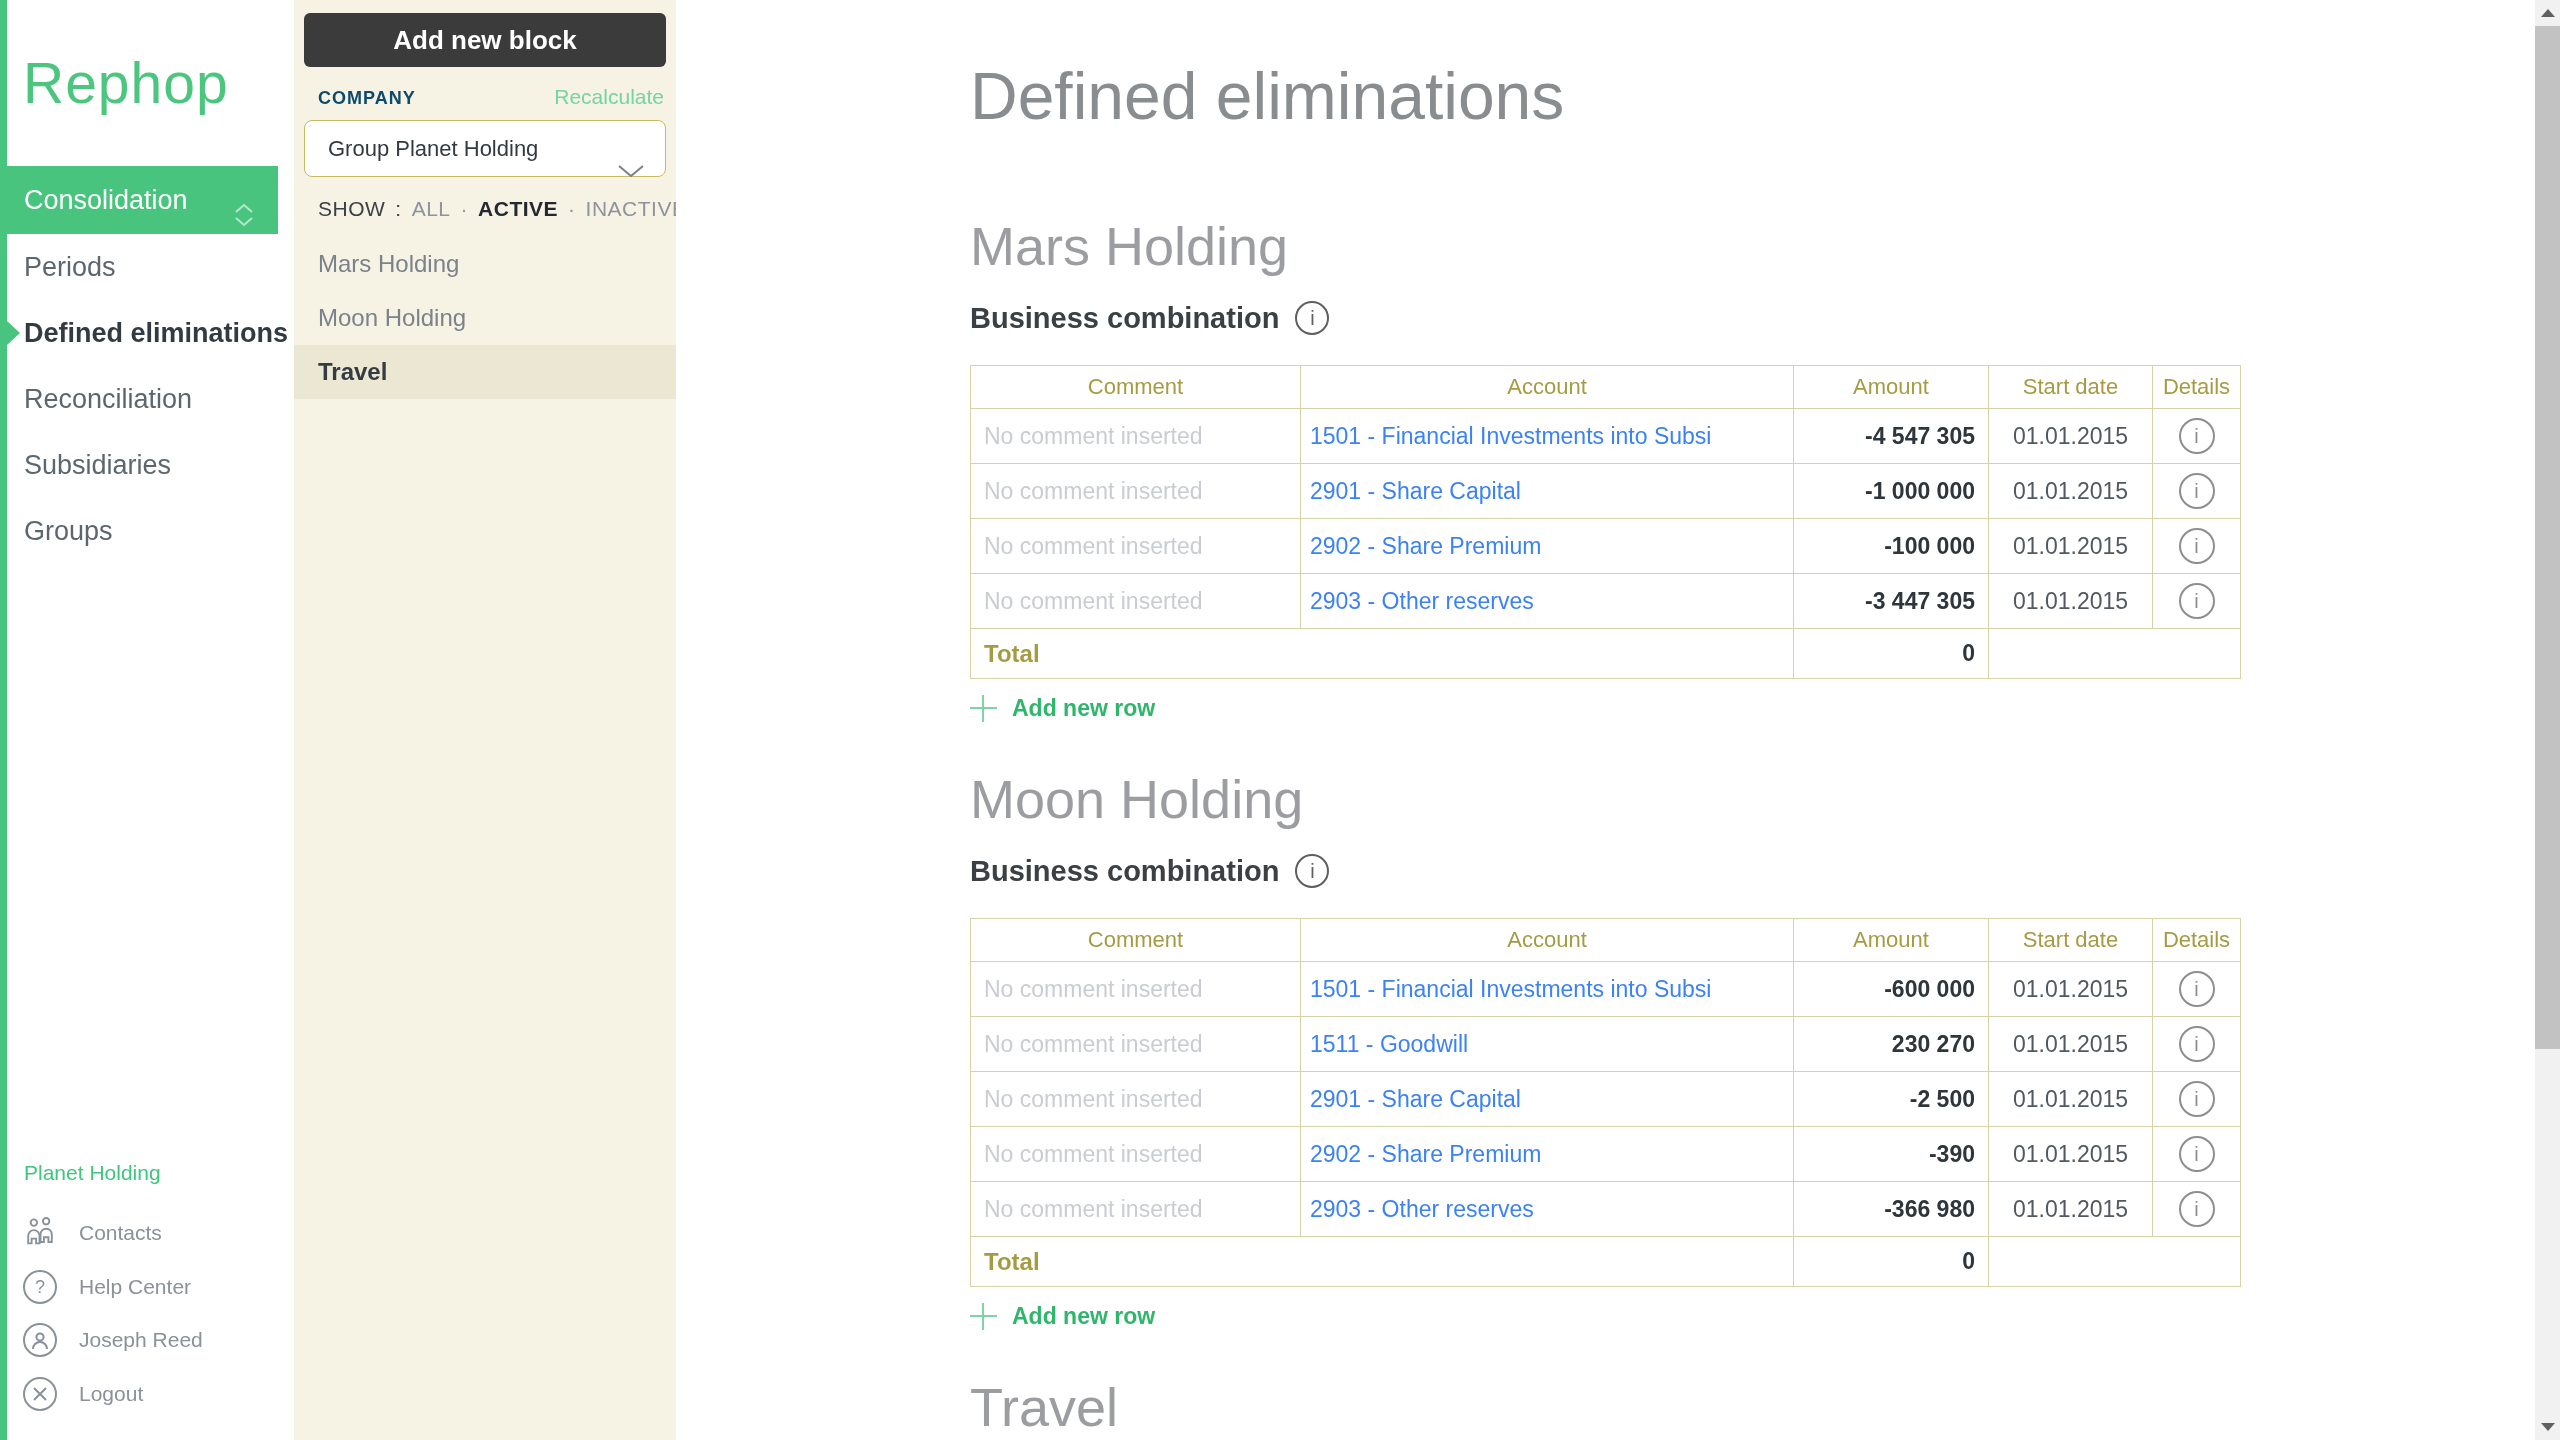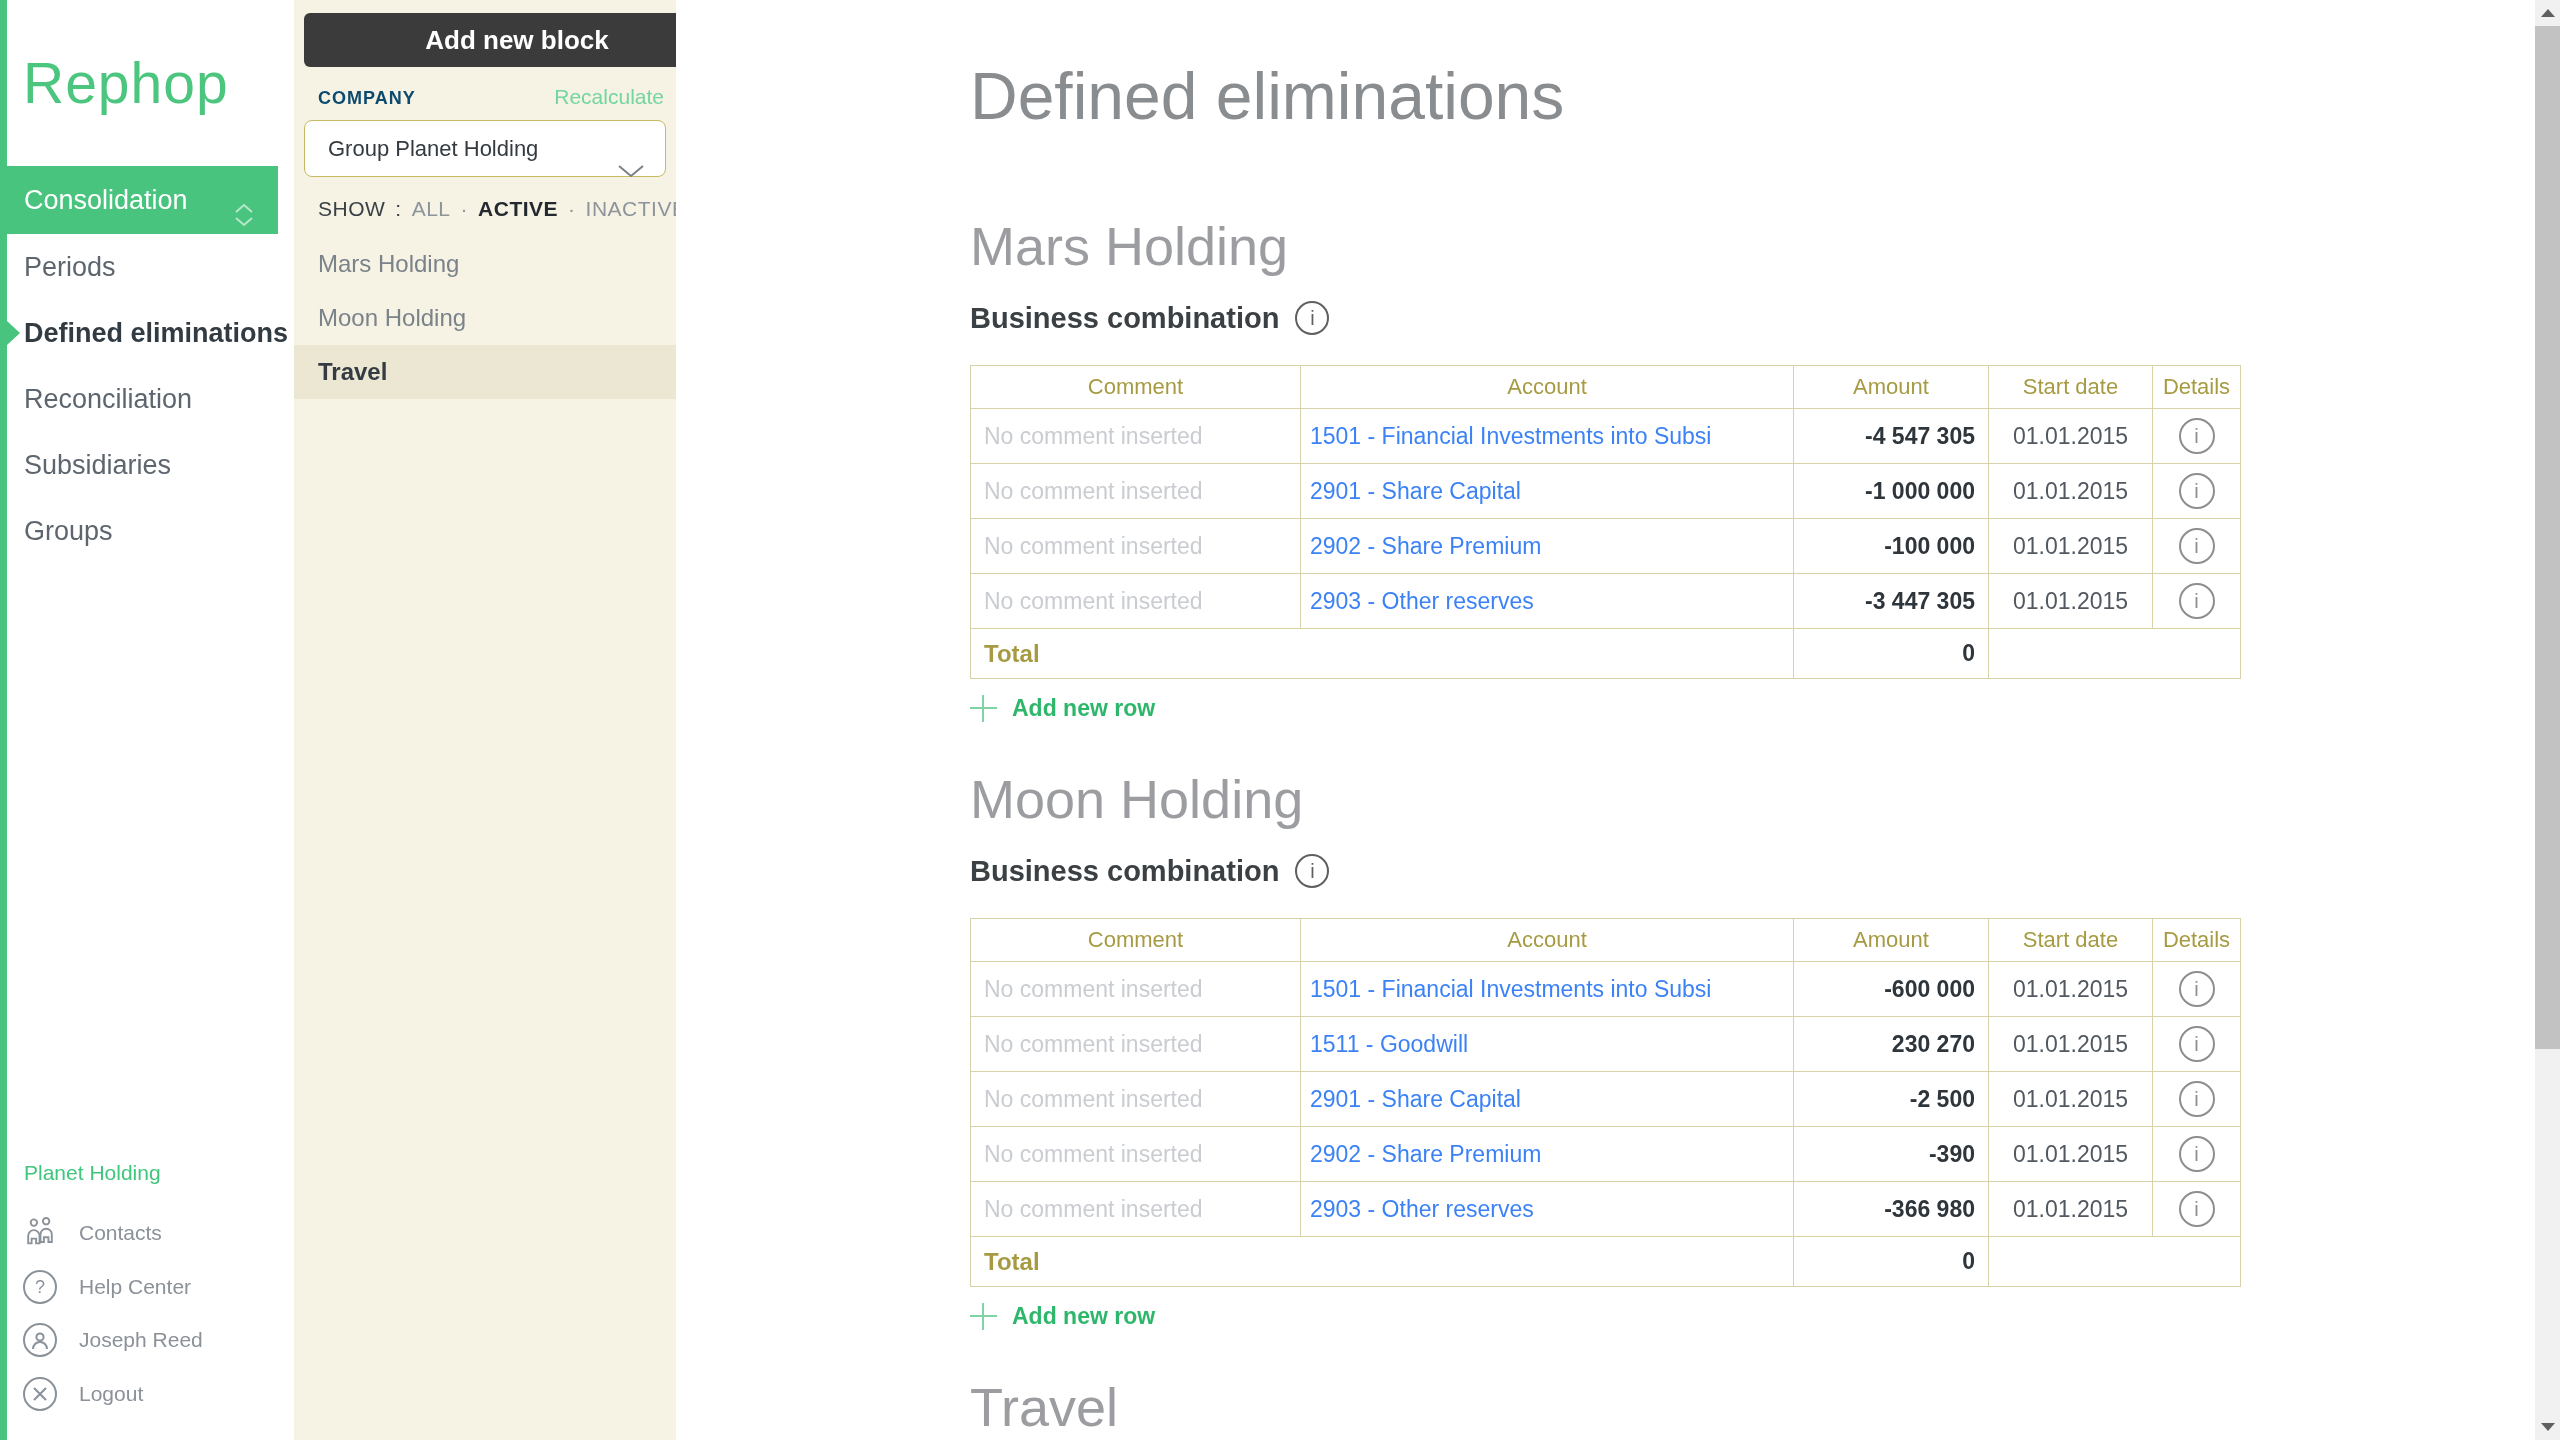--- a/index.html
+++ b/index.html
@@ -22,21 +22,21 @@
   .company-label{position:absolute;left:24px;top:1161px;font-size:21px;color:#3ec67d;}
   .footer-link{position:absolute;left:23px;display:flex;align-items:center;gap:22px;height:54px;
                color:#8a9198;font-size:21px;cursor:pointer;}
   .fl0{top:1206px}.fl1{top:1260px}.fl2{top:1313px}.fl3{top:1367px}
   .circle-icon{box-sizing:border-box;width:34px;height:34px;border:2px solid #8a9198;border-radius:50%;
                display:inline-flex;align-items:center;justify-content:center;font-size:18px;color:#8a9198;flex:none;}
 
   
   .panel{position:absolute;left:294px;top:0;width:382px;height:1440px;background:#f6f2e4;}
   .add-block-btn{position:absolute;left:10px;top:13px;width:362px;height:54px;background:#3b3b3b;border-radius:6px;
-                 color:#fff;font-size:26px;font-weight:bold;text-align:center;line-height:54px;cursor:pointer;padding-left:32px;}
+                 color:#fff;font-size:26px;font-weight:bold;text-align:center;line-height:54px;cursor:pointer;}
   .panel-company-label{position:absolute;left:24px;top:88px;font-size:18px;font-weight:bold;
                        letter-spacing:1px;color:#0c4a6e;}
   .recalculate{position:absolute;right:12px;top:85px;font-size:21px;color:#74d5a0;cursor:pointer;}
   .select{position:absolute;left:10px;top:120px;width:362px;height:57px;background:#fff;border:1px solid #c6ba62;
           border-radius:8px;box-sizing:border-box;font-size:22px;color:#333a40;line-height:55px;
           padding-left:23px;cursor:pointer;}
   .select-chevron{position:absolute;right:20px;top:22px;}
   .show-row{position:absolute;left:24px;top:197px;font-size:21px;letter-spacing:.5px;color:#3a4147;
             display:flex;gap:10px;align-items:center;}
   .show-row .opt{color:#8d949b;cursor:pointer;}

